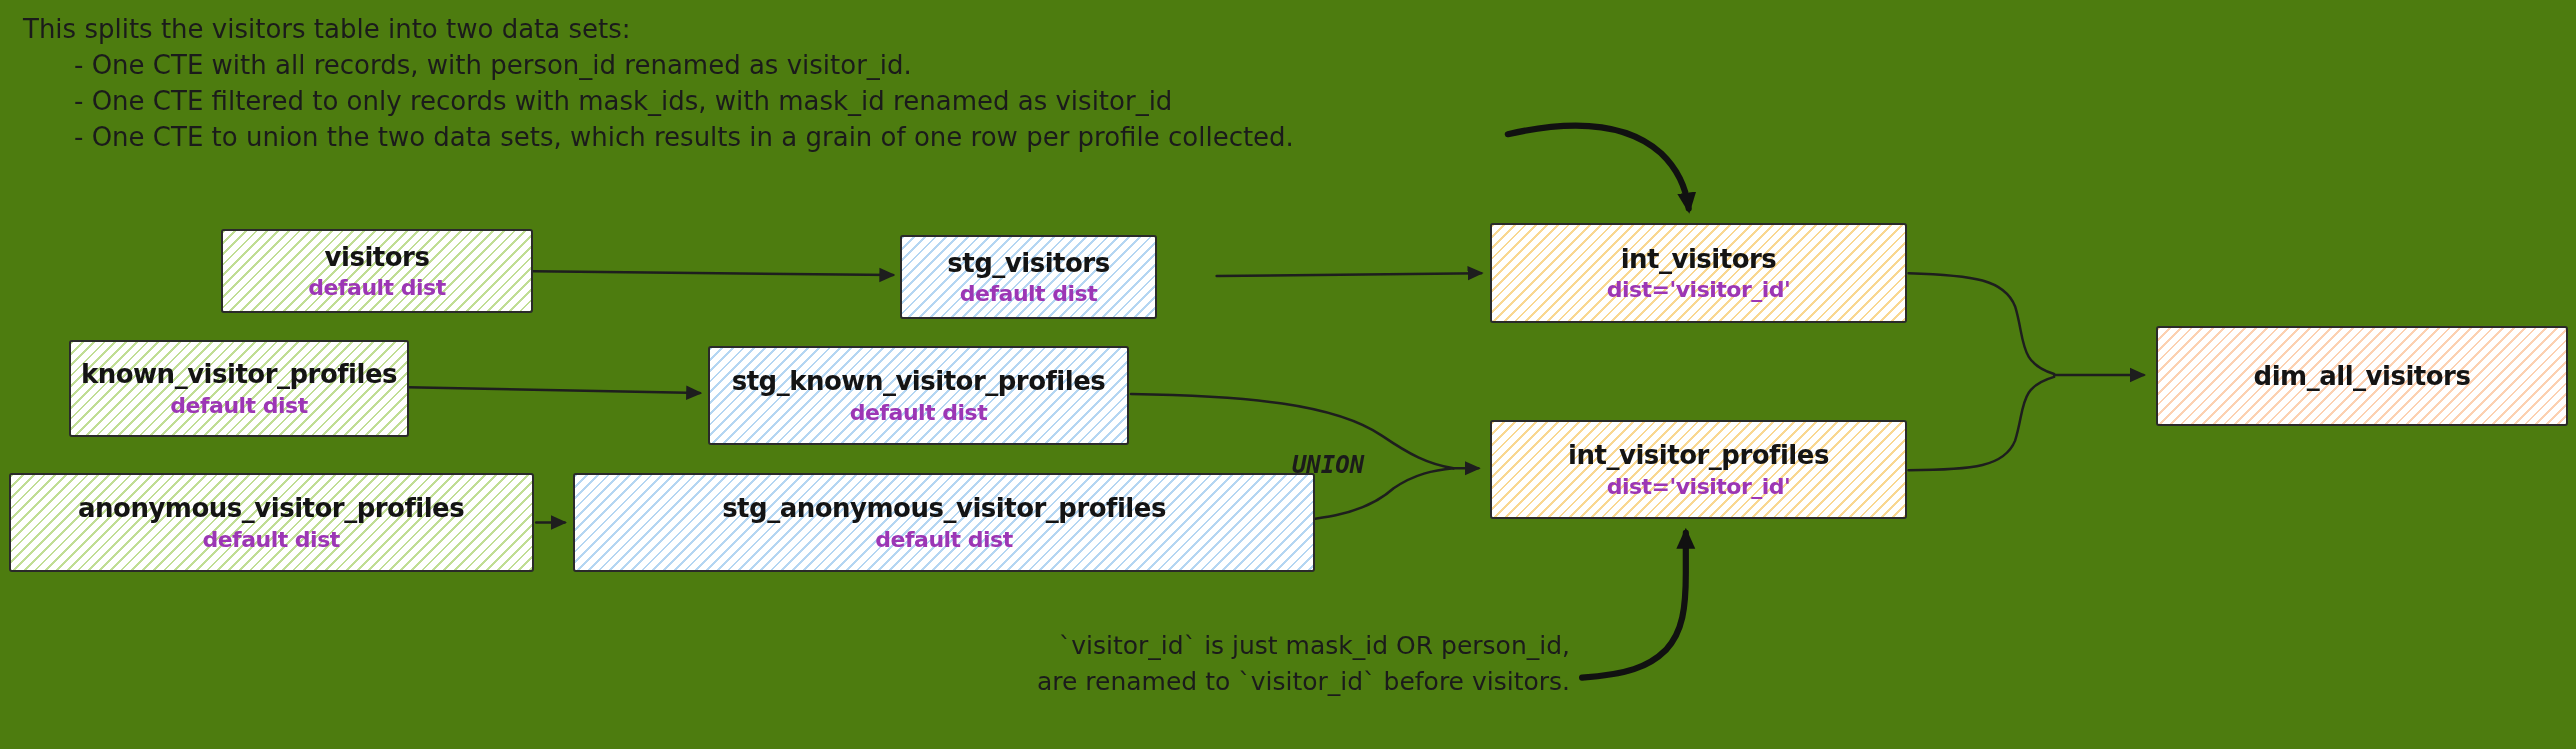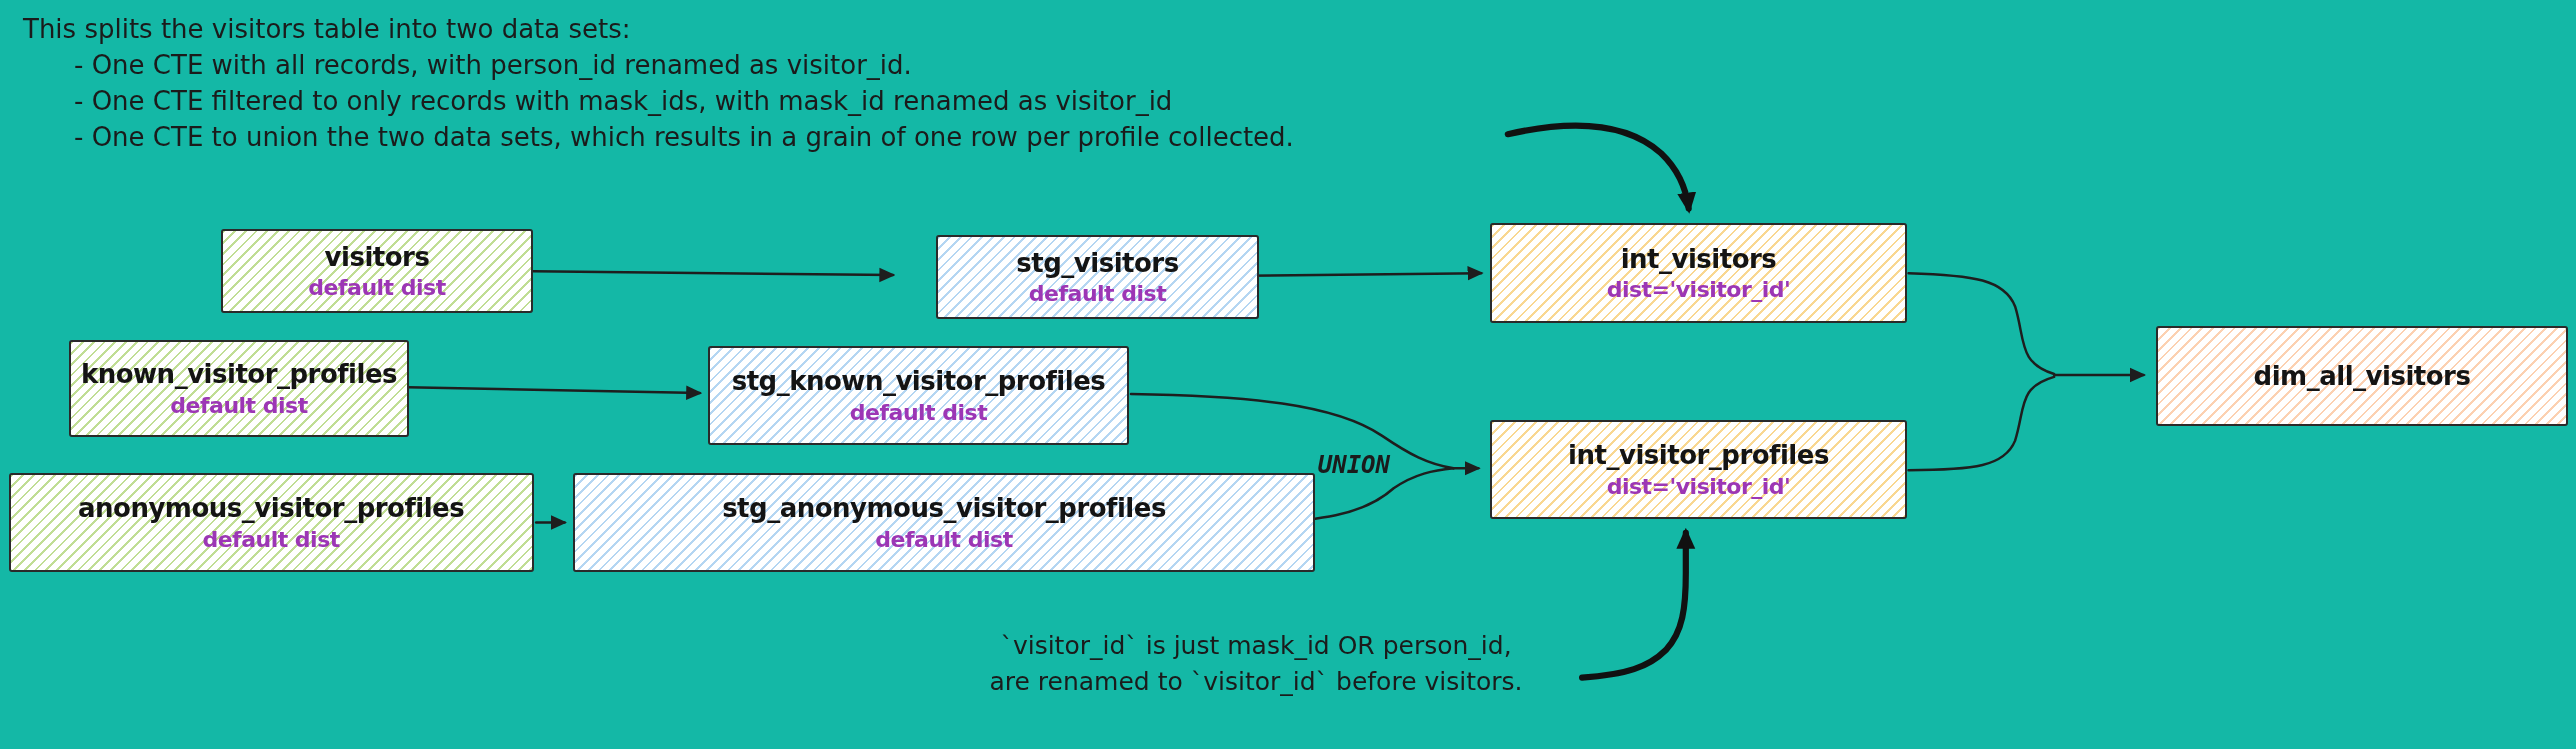--- a/index.html
+++ b/index.html
@@ -1,17 +1,17 @@
 <!DOCTYPE html>
 <html style="font-size:15.2px"><head>
 <meta charset="utf-8">
 <style>
   html,body { margin:0; padding:0; background:#ffffff; }
   .stage {
-    position:relative; width:2576px; height:749px; background:#14b8a6;
+    position:relative; width:2576px; height:749px; background:#4d7c0f;
     font-family:"DejaVu Sans", sans-serif; color:#1b1b1b; overflow:hidden;
   }
   
   .node {
     position:absolute; box-sizing:border-box;
     border:2.4px solid #2a2a2a; border-radius:2.9px;
     display:flex; flex-direction:column; align-items:center; justify-content:center;
     gap:3.8px; background-color:#ffffff; text-align:center;
   }
   .node .node-title {
@@ -25,25 +25,25 @@
   .hatch-green  { background-image:repeating-linear-gradient(135deg, rgba(141,194,61,0.55) 0 1.9px, rgba(0,0,0,0) 1.9px 7.6px); }
   .hatch-blue   { background-image:repeating-linear-gradient(135deg, rgba(77,157,224,0.42) 0 1.9px, rgba(0,0,0,0) 1.9px 7.6px); }
   .hatch-yellow { background-image:repeating-linear-gradient(135deg, rgba(243,176,36,0.50) 0 1.9px, rgba(0,0,0,0) 1.9px 7.6px); }
   .hatch-orange { background-image:repeating-linear-gradient(135deg, rgba(248,145,70,0.42) 0 1.9px, rgba(0,0,0,0) 1.9px 7.6px); }
   
   .anno-top { position:absolute; left:23px; top:11.4px; font-size:26px; line-height:36px; }
   .anno-top .intro  { white-space:nowrap; }
   .anno-top .bullet { white-space:nowrap; margin-left:51px; }
   .anno-bottom {
     position:absolute; left:942px; top:628px; width:628px;
-    font-size:25px; line-height:36px; text-align:center;
+    font-size:25px; line-height:36px; text-align:right;
   }
   .anno-bottom div { white-space:nowrap; }
   .union-label {
-    position:absolute; left:1266px; top:451px; width:124px; text-align:right;
+    position:absolute; left:1266px; top:451px; width:124px; text-align:center;
     font-family:"DejaVu Sans Mono", monospace; font-style:italic; font-weight:bold;
     font-size:24px; color:#1b1b1b;
   }
   
   svg.wires { position:absolute; left:0; top:0; width:2576px; height:749px; pointer-events:none; }
   .wire  { fill:none; stroke:#1e1e1e; stroke-width:2.6px; stroke-linecap:round; }
   .wireb { fill:none; stroke:#111111; stroke-width:6.5px; stroke-linecap:round; }
 </style>
 </head>
 <body>
@@ -86,21 +86,21 @@
   </div>
   <div class="node hatch-green" style="left:69px;top:340px;width:340px;height:97px">
     <div class="node-title">known_visitor_profiles</div>
     <div class="node-sub">default dist</div>
   </div>
   <div class="node hatch-green" style="left:8.6px;top:473px;width:525px;height:99px">
     <div class="node-title">anonymous_visitor_profiles</div>
     <div class="node-sub">default dist</div>
   </div>
 
-  <div class="node hatch-blue" style="left:936px;top:235px;width:323px;height:84px">
+  <div class="node hatch-blue" style="left:900px;top:235px;width:257px;height:84px">
     <div class="node-title">stg_visitors</div>
     <div class="node-sub">default dist</div>
   </div>
   <div class="node hatch-blue" style="left:708px;top:346px;width:421px;height:99px">
     <div class="node-title">stg_known_visitor_profiles</div>
     <div class="node-sub">default dist</div>
   </div>
   <div class="node hatch-blue" style="left:573px;top:473px;width:742px;height:99px">
     <div class="node-title">stg_anonymous_visitor_profiles</div>
     <div class="node-sub">default dist</div>

